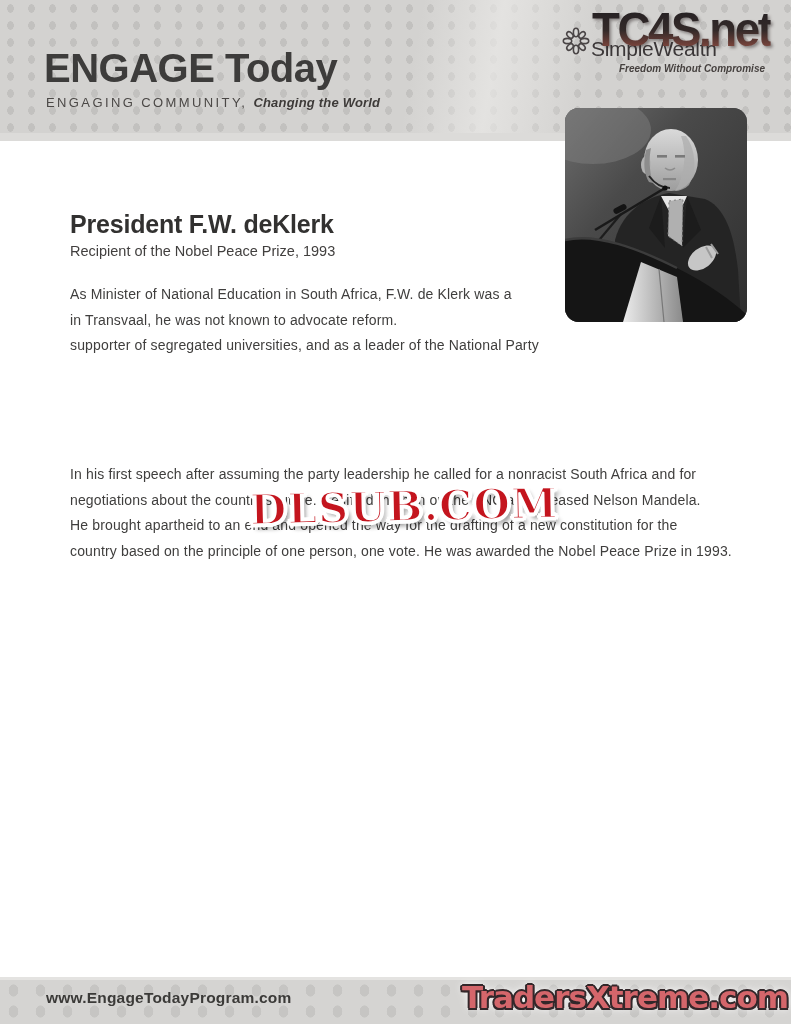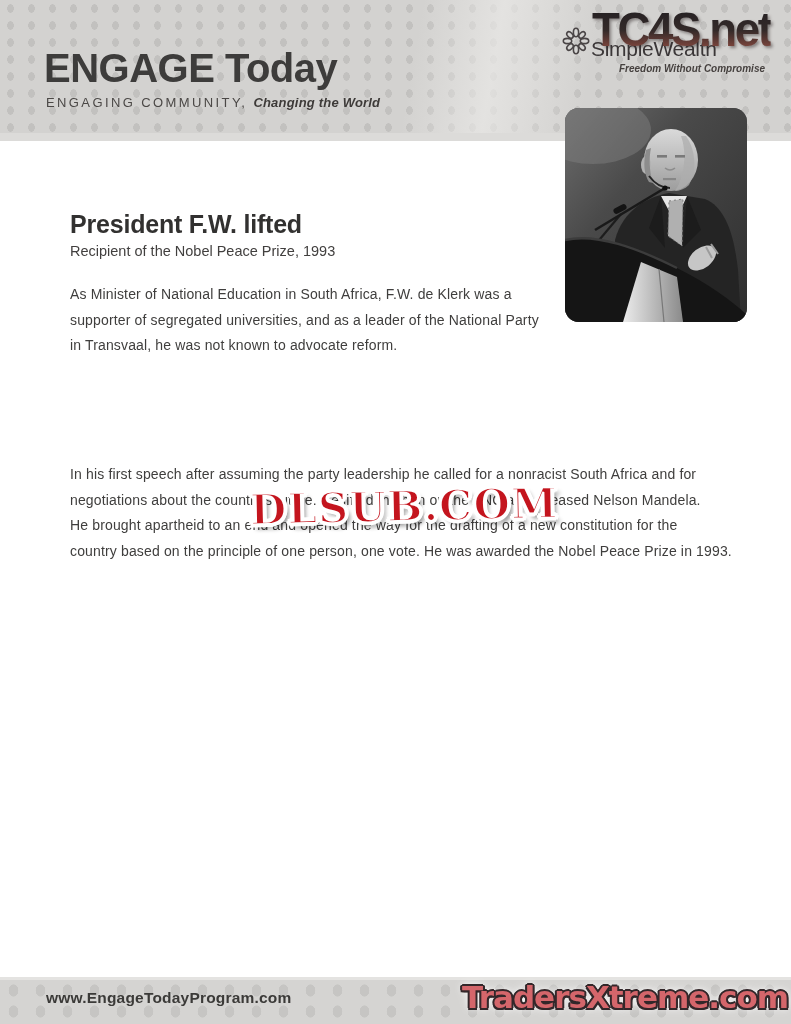--- a/index.html
+++ b/index.html
@@ -200,27 +200,27 @@
       <line x1="94" y1="161" x2="99" y2="214" stroke="#777777" stroke-width="1.2"></line>
 
       <line x1="30" y1="122" x2="100" y2="80" stroke="#191919" stroke-width="2.6"></line>
       <circle cx="100" cy="80" r="2.6" fill="#0e0e0e"></circle>
 
       <ellipse cx="137" cy="150" rx="16" ry="10" fill="#c6c6c6" transform="rotate(-38 137 150)"></ellipse>
       <path d="M146,136 l7,10 M141,139 l6,11" stroke="#9c9c9c" stroke-width="2" fill="none"></path>
     </svg>
   </div>
 
-  <h1 class="article-title">President F.W. lifted</h1>
+  <h1 class="article-title">President F.W. deKlerk</h1>
   <div class="article-subtitle">Recipient of the Nobel Peace Prize, 1993</div>
 
   <div class="para para-1">
       <div>As Minister of National Education in South Africa, F.W. de Klerk was a</div>
+      <div>in Transvaal, he was not known to advocate reform.</div>
       <div>supporter of segregated universities, and as a leader of the National Party</div>
-      <div>in Transvaal, he was not known to advocate reform.</div>
     </div>
   <div class="para para-3">
       <div>In his first speech after assuming the party leadership he called for a nonracist South Africa and for</div>
       <div>negotiations about the country's future. He lifted the ban on the ANC and released Nelson Mandela.</div>
       <div>He brought apartheid to an end and opened the way for the drafting of a new constitution for the</div>
       <div>country based on the principle of one person, one vote.  He was awarded the Nobel Peace Prize in 1993.</div>
     </div>
 
   <div class="wm-center">DLSUB.COM</div>
 

